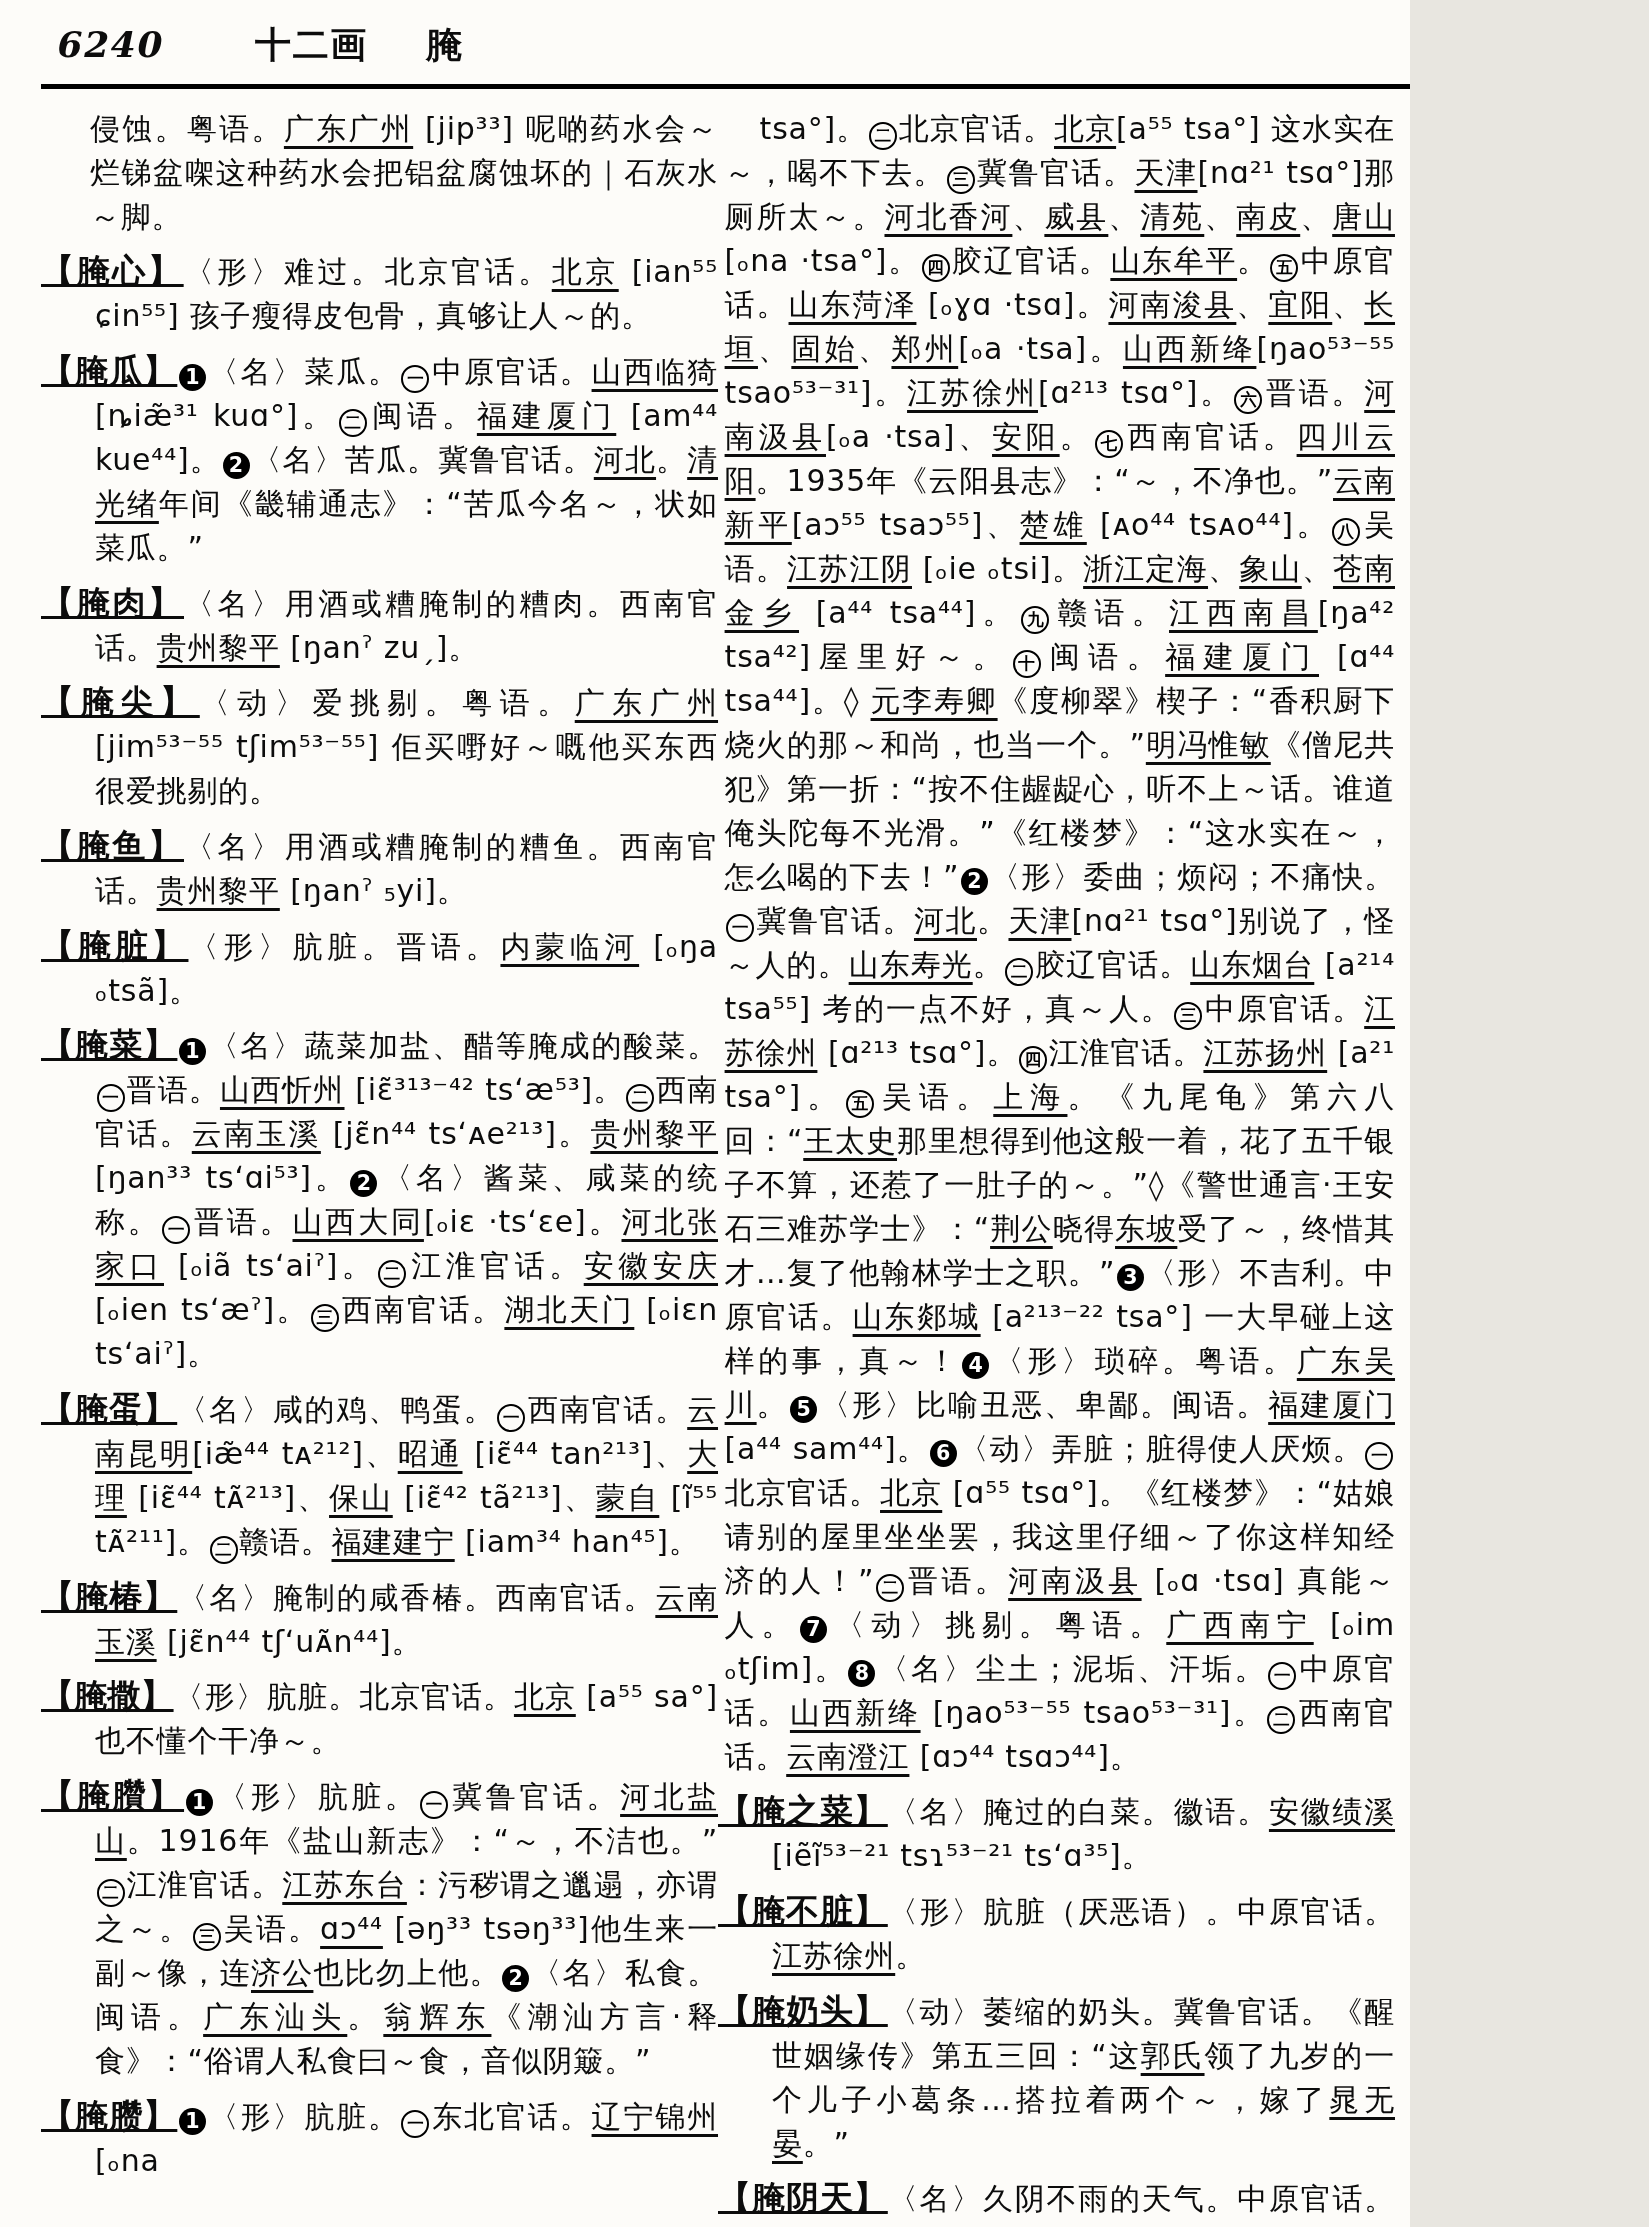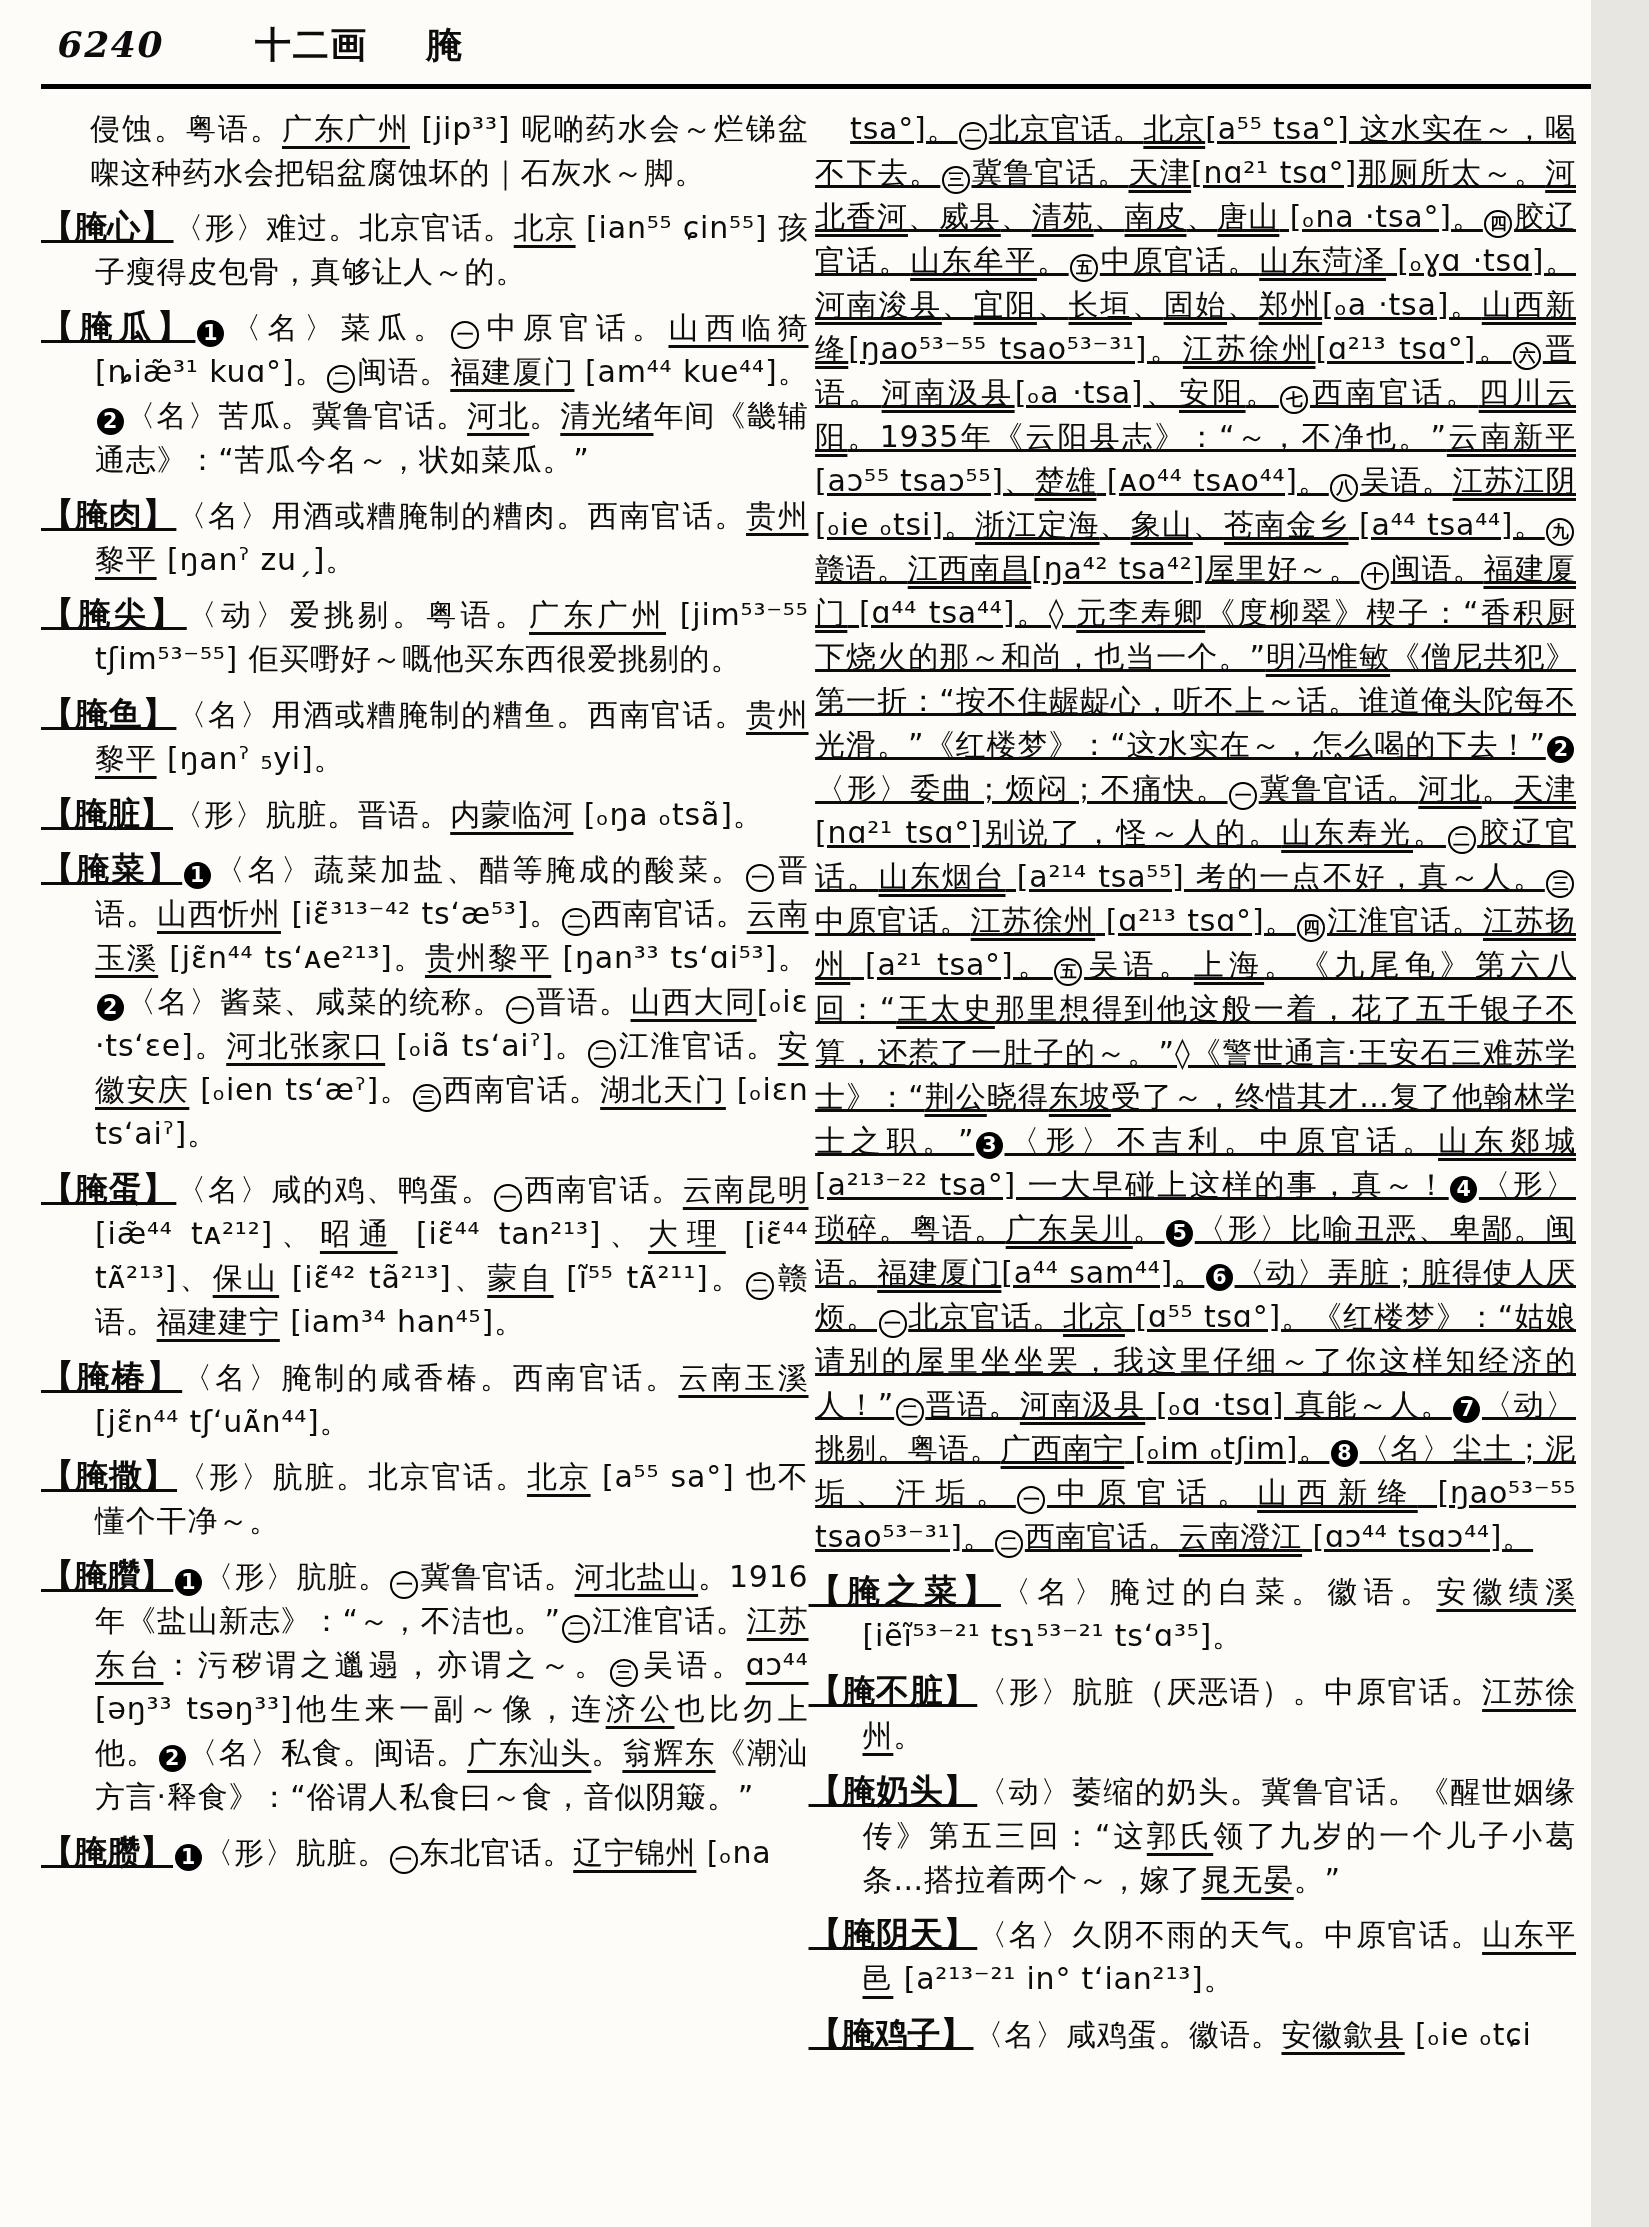--- a/index.html
+++ b/index.html
@@ -1,33 +1,33 @@
 <!DOCTYPE html>
 <html style="font-size:13.2px"><head>
 <meta charset="utf-8">
 <style>
   html,body{margin:0;padding:0;background:#e8e6e0;}
   .page{
     position:relative;
-    width:1591px;height:2227px;
+    width:1410px;height:2227px;
     background:#fdfcf9;color:#0c0c0c;
     font-family:"DejaVu Sans",sans-serif;
     box-sizing:border-box;
     padding:21.4px 15px 0 41px;
     overflow:hidden;
   }
   .header{display:flex;align-items:baseline;font-weight:700;font-size:36px;letter-spacing:1.6px;}
   .pagenum{font-family:"DejaVu Serif",serif;font-style:italic;margin-left:16.5px;}
   .section{margin-left:91px;}
   .headchar{margin-left:58px;}
   .rule{border:0;border-top:5px solid #000;margin:13.2px 0 18px 0;width:1576px;}
   .cols{display:flex;}
   .col{width:780px;font-size:30px;line-height:44px;text-align:justify;letter-spacing:0.8px;}
   .cont{padding-left:49px;text-indent:0;}
-  .col + .col .cont{padding-left:6.6px;text-indent:35px;text-decoration:underline;}
+  .col + .col .cont{padding-left:6.6px;text-indent:35px;}
   .entry{padding-left:54px;text-indent:-54px;margin-top:10.7px;}
   .hw{font-weight:700;font-size:33px;letter-spacing:0;text-decoration:underline;}
   u{text-decoration-thickness:2.5px;text-underline-offset:6.6px;}
   .sn{
     display:inline-block;width:27px;height:27px;border-radius:50%;
     background:#000;color:#fff;text-align:center;line-height:27px;
     font-size:20.6px;font-weight:700;vertical-align:-1.6px;text-indent:0;
     letter-spacing:0;margin:0 1.6px;
   }
   .cn{

